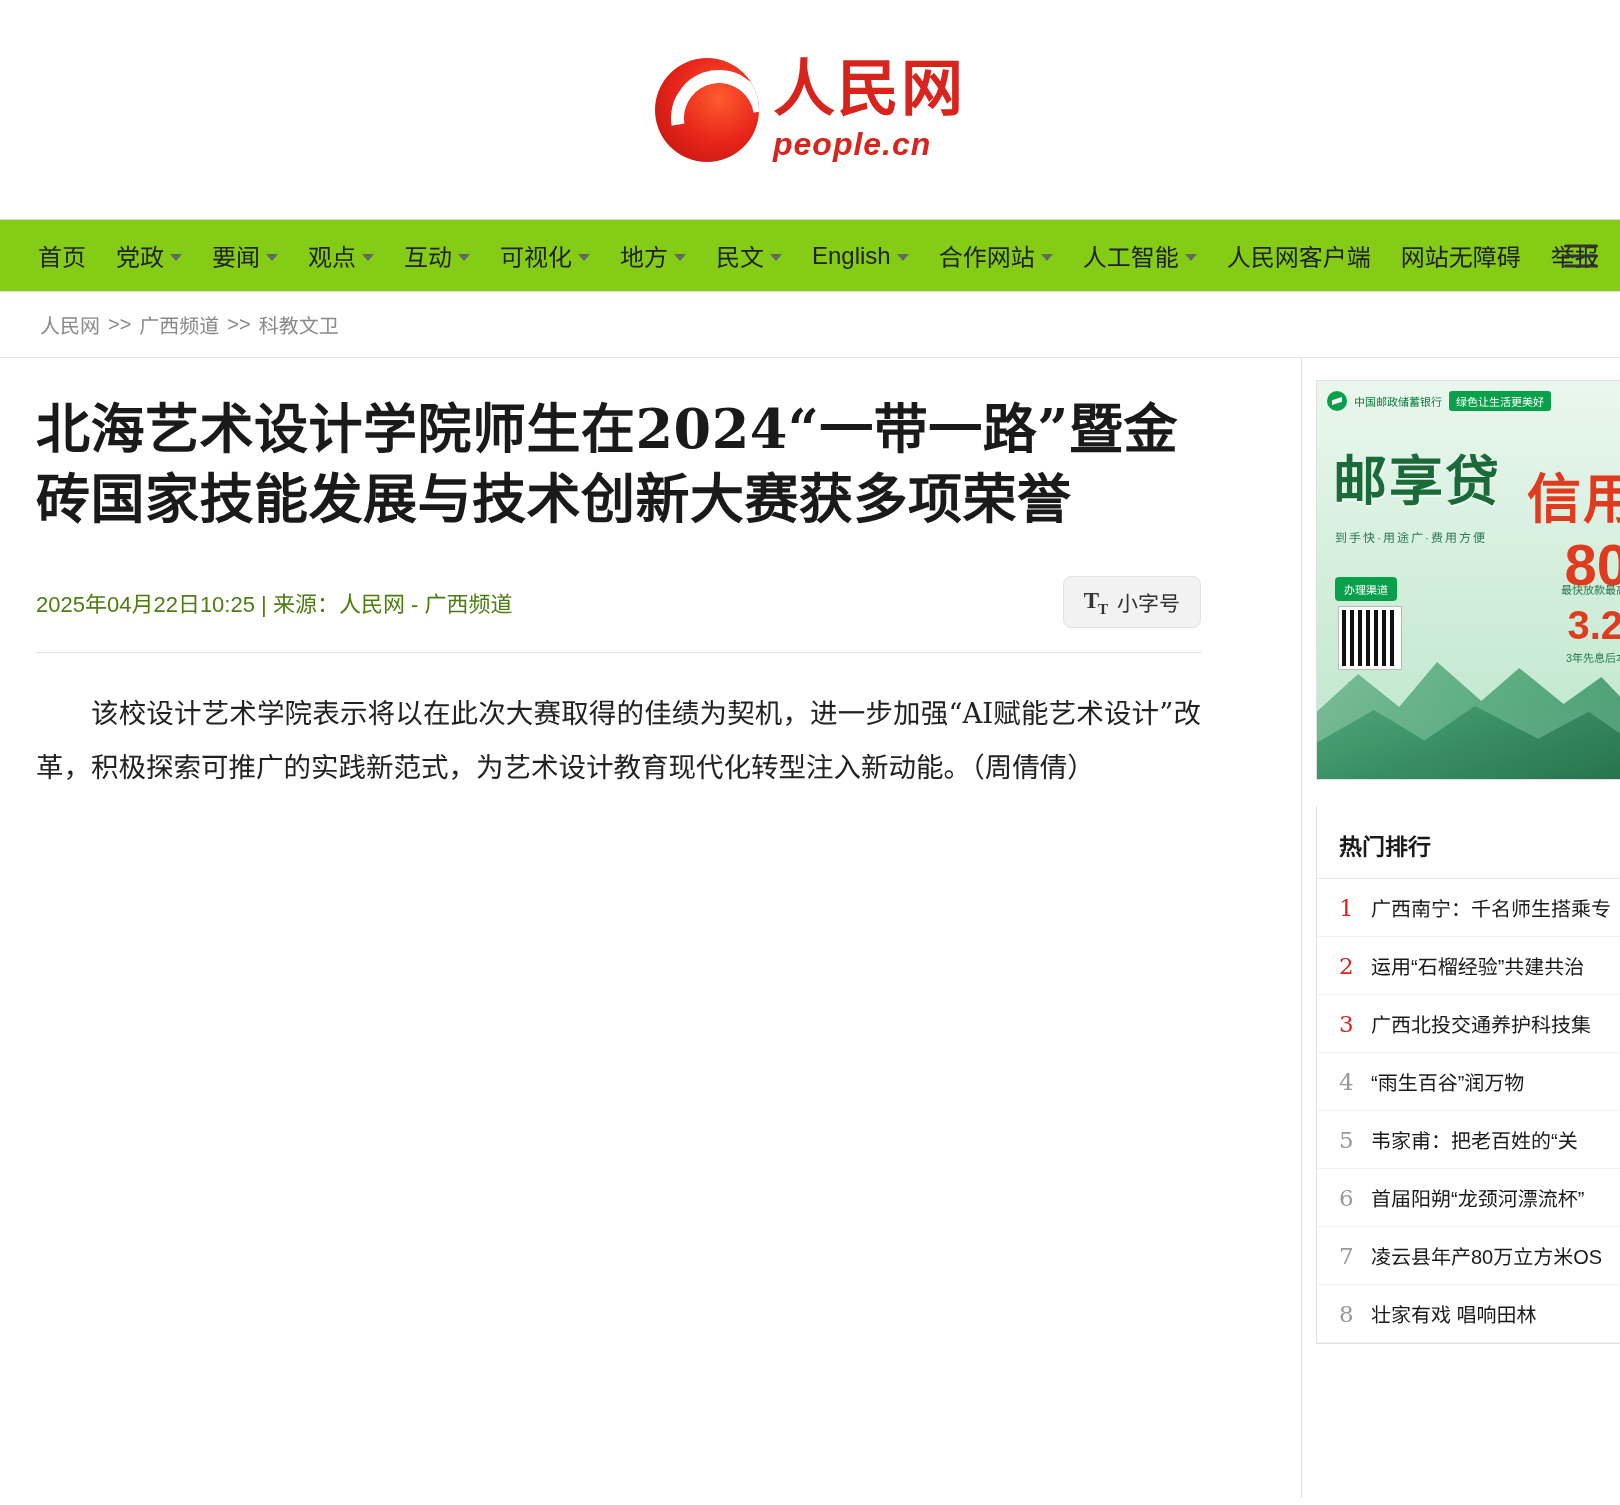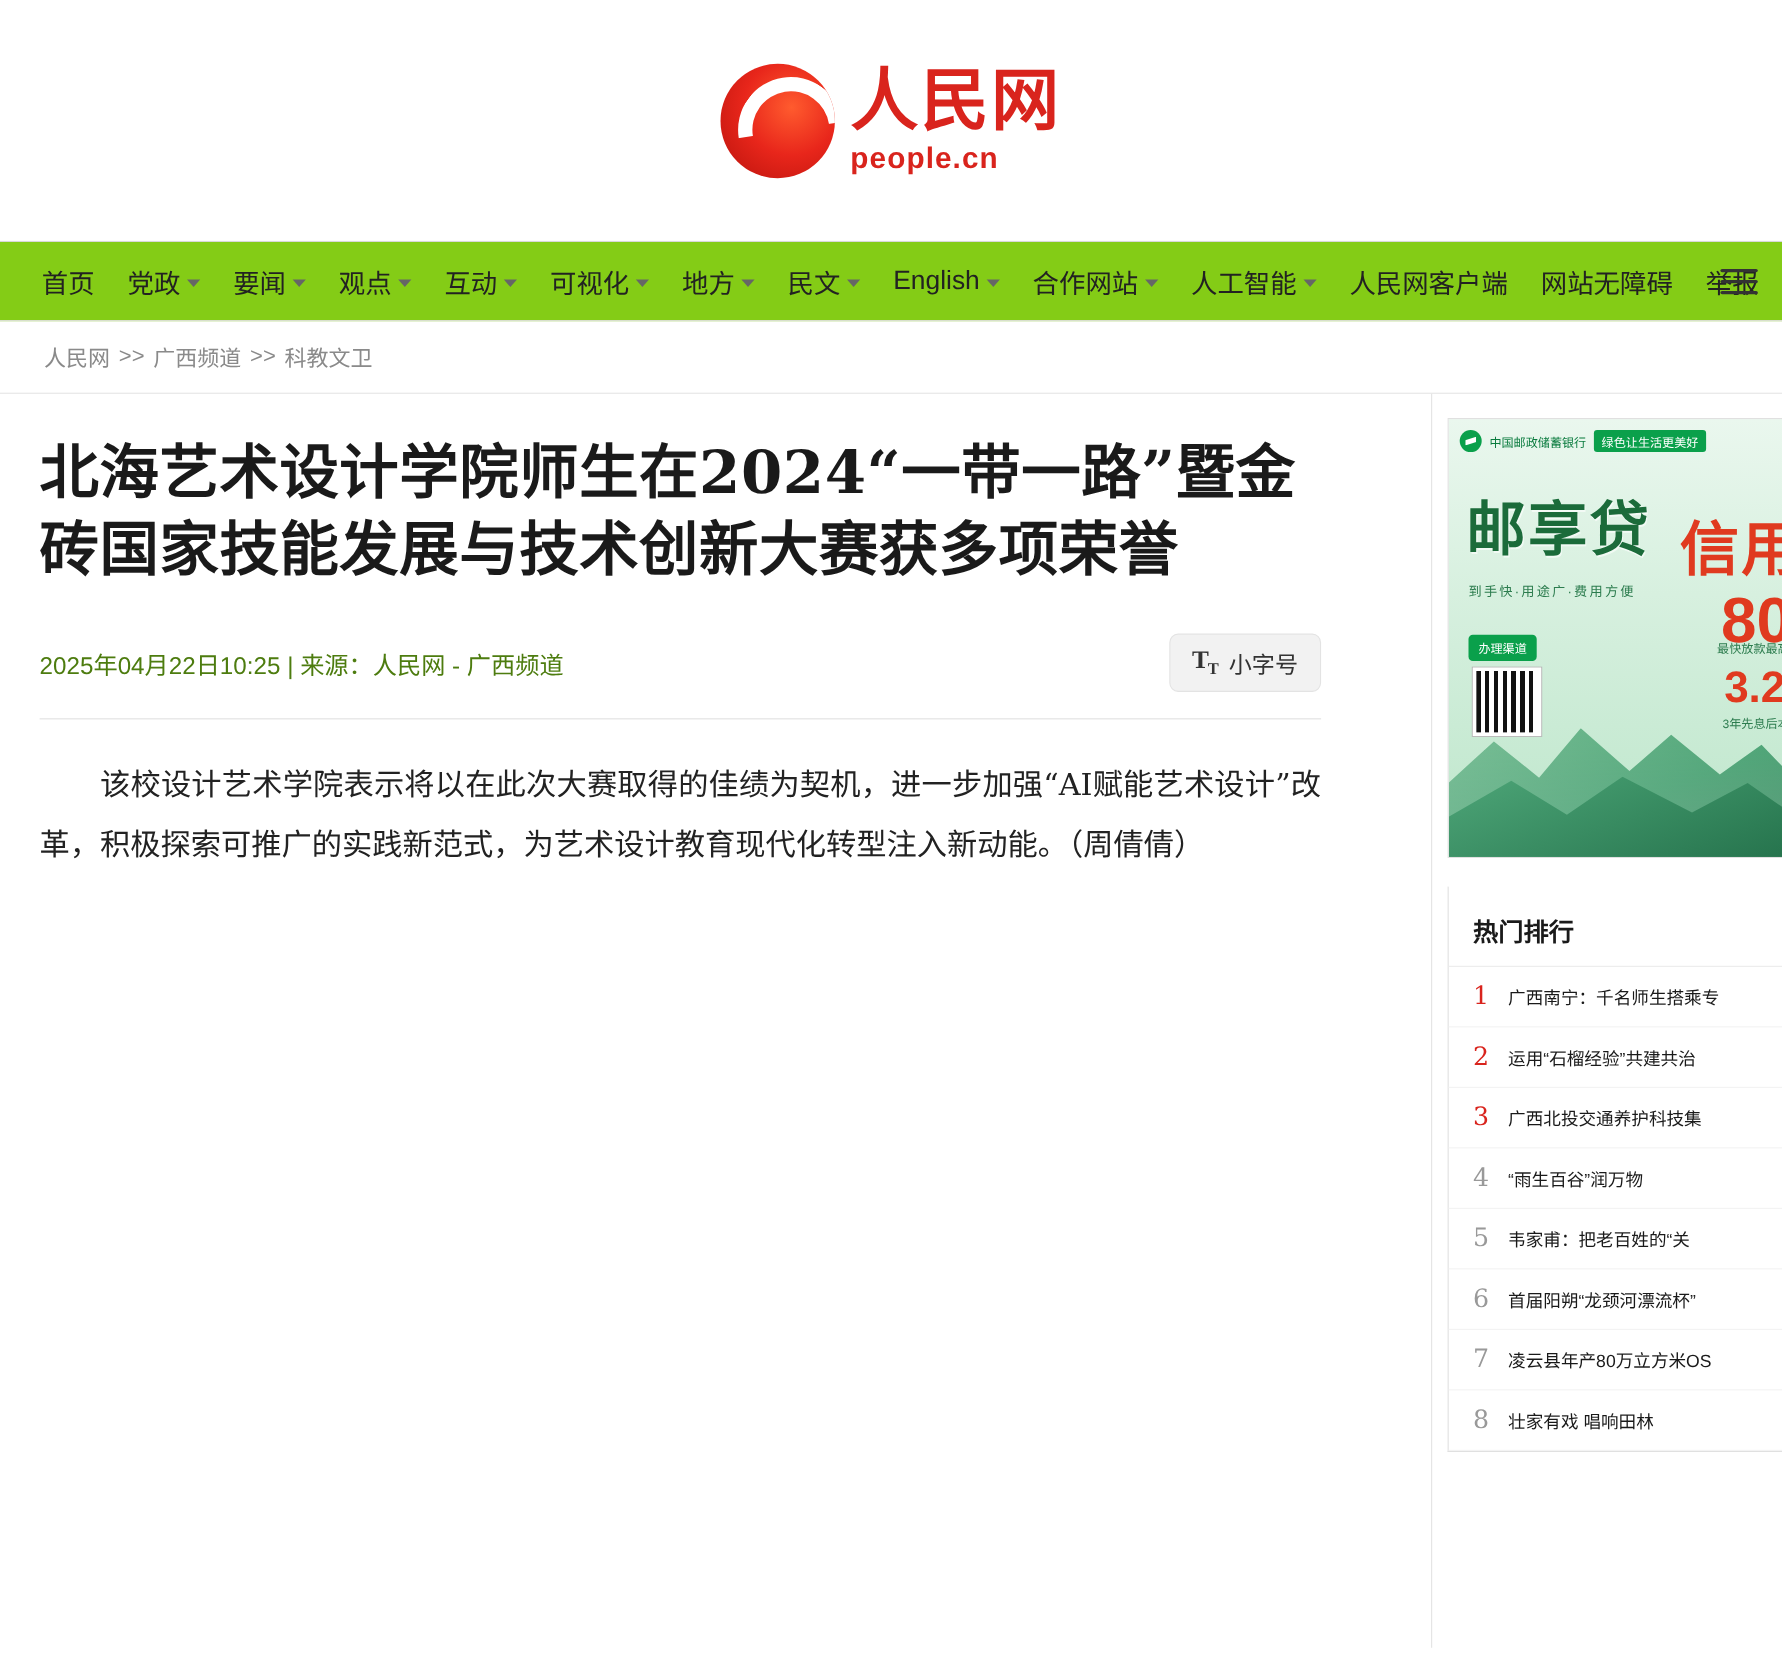--- a/index.html
+++ b/index.html
@@ -62,25 +62,26 @@
   }
   .logo-cn {
     font-family: "DejaVu Serif", "Liberation Serif", serif;
     font-size: 62px;
     font-weight: 700;
     color: #d9241d;
     letter-spacing: 2px;
     line-height: 1.05;
   }
   .logo-en {
-    font-size: 27px;
+    font-size: 32px;
     font-weight: 700;
     color: #d9241d;
     letter-spacing: 1px;
     margin-top: 4px;
+    font-style: italic;
   }
 
   
   .navbar {
     height: 72px;
     background: #84cc16;
     border-bottom: 1px solid #e2e2e2;
     display: flex;
     align-items: center;
     padding: 0 38px;
@@ -365,21 +366,21 @@
   }
   .rank-num {
     font-size: 23px;
     color: #999;
     font-family: "DejaVu Serif", "Liberation Serif", serif;
     width: 18px;
     flex: none;
   }
   .rank-item.top .rank-num { color: #d9241d; }
   .rank-text {
-    font-size: 16px;
+    font-size: 20px;
     color: #1a1a1a;
     overflow: hidden;
     text-overflow: clip;
   }
 </style>
 </head>
 <body>
 
 <header class="masthead">
   <div class="logo-wrap">

